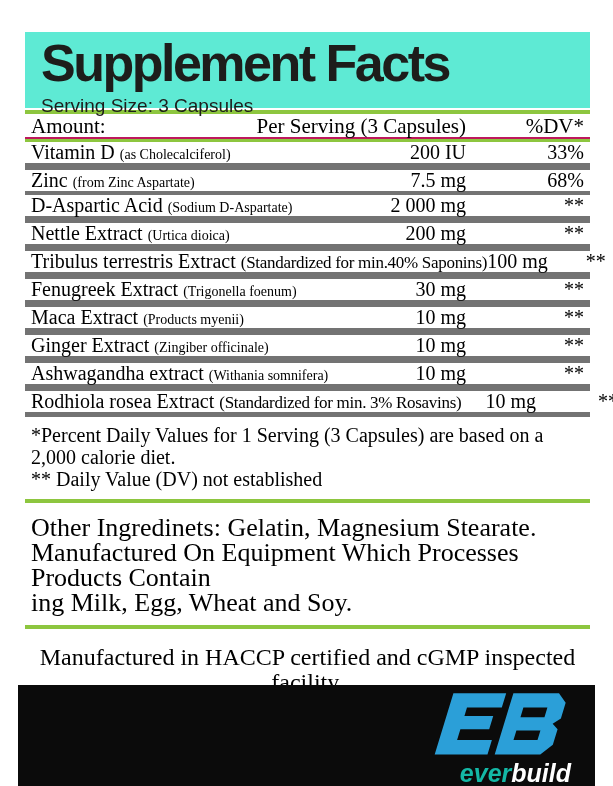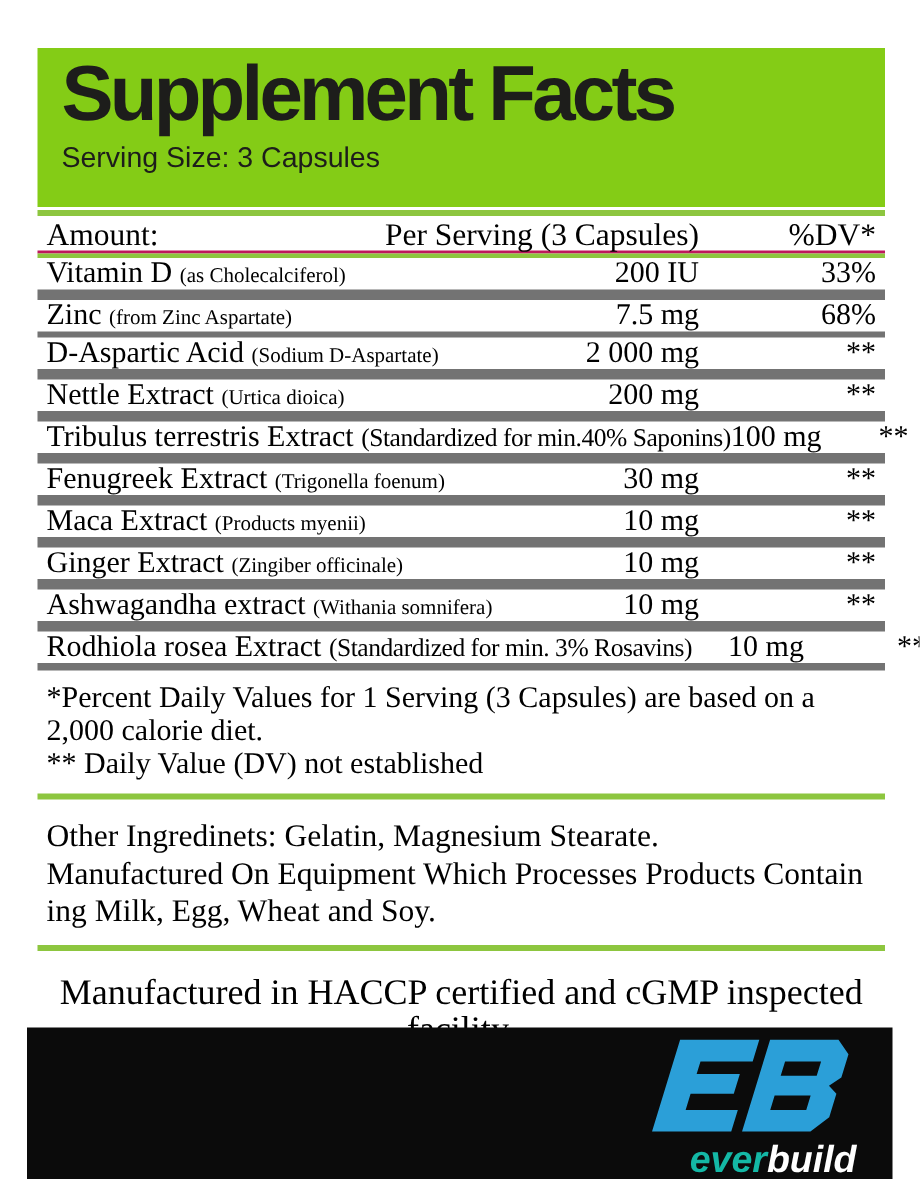--- a/index.html
+++ b/index.html
@@ -1,20 +1,20 @@
 <!DOCTYPE html>
 <html><head>
 <meta charset="utf-8">
 <style>
   html,body{margin:0;padding:0;background:#ffffff;}
   body{width:613px;height:786px;overflow:hidden;font-family:"Liberation Serif","DejaVu Serif",serif;color:#000;}
   .label{position:relative;width:613px;height:786px;background:#fff;}
 
   
-  .panel{margin:32px 23px 0 25px;height:106px;background:#84cc16;box-sizing:border-box;padding:2px 16px 0 16px;}
+  .panel{margin:32px 23px 0 25px;height:76px;background:#5eead4;box-sizing:border-box;padding:2px 16px 0 16px;}
   .title{font-family:"Liberation Sans",sans-serif;font-weight:bold;font-size:52px;line-height:58px;letter-spacing:-2.5px;color:#1d1d1b;white-space:nowrap;}
   .serv-row{display:flex;justify-content:space-between;font-family:"Liberation Sans",sans-serif;font-size:19px;line-height:24px;color:#1d1d1b;margin-top:2px;}
 
   
   .facts{margin:0 23px 0 25px;}
   .rule{background:#8dc63f;}
   .rule-top{height:4px;margin-top:2px;}
   .rule-3{height:3px;}
   .thead{display:flex;align-items:baseline;padding:2px 6px 0 6px;font-size:21px;line-height:21px;border-bottom:2px solid #be185d;}
   .th-amount{white-space:nowrap;}
@@ -25,21 +25,21 @@
   .row.last{border-bottom-width:5px;gap:24px;}
   .name{flex:1;white-space:nowrap;}
   .detail{font-size:14px;}
   .detail-sm{font-size:17px;letter-spacing:-0.3px;}
   .amount{text-align:right;padding-right:38px;white-space:nowrap;}
   .dv{width:80px;text-align:right;white-space:nowrap;}
 
   
   .footnote{margin:0 23px 0 25px;padding:7px 6px 0 6px;font-size:20px;line-height:22px;}
   .rule-after-footnote{margin:9px 23px 0 25px;height:4px;}
-  .other{margin:6px 23px 0 25px;padding:6px 6px 0 6px;font-size:21px;line-height:25px;}
+  .other{margin:6px 23px 0 25px;padding:6px 6px 0 6px;font-size:26px;line-height:25px;}
   .rule-after-other{margin:10px 23px 0 25px;height:4px;}
   .facility{margin:16px 23px 16px 25px;padding:0 6px;font-size:24px;line-height:25px;text-align:center;}
 
   
   .footer{position:absolute;left:18px;top:653px;width:577px;height:117px;background:#0b0b0b;display:flex;justify-content:flex-end;align-items:center;}
   .logo{margin-right:24px;display:flex;flex-direction:column;align-items:flex-end;}
   .monogram{width:138px;height:70px;}
   .wordmark{font-family:"Liberation Sans",sans-serif;font-weight:bold;font-style:italic;font-size:25px;line-height:22px;letter-spacing:0;margin-top:2px;white-space:nowrap;}
   .wm-ever{color:#14b8a6;}
   .wm-build{color:#ffffff;}

